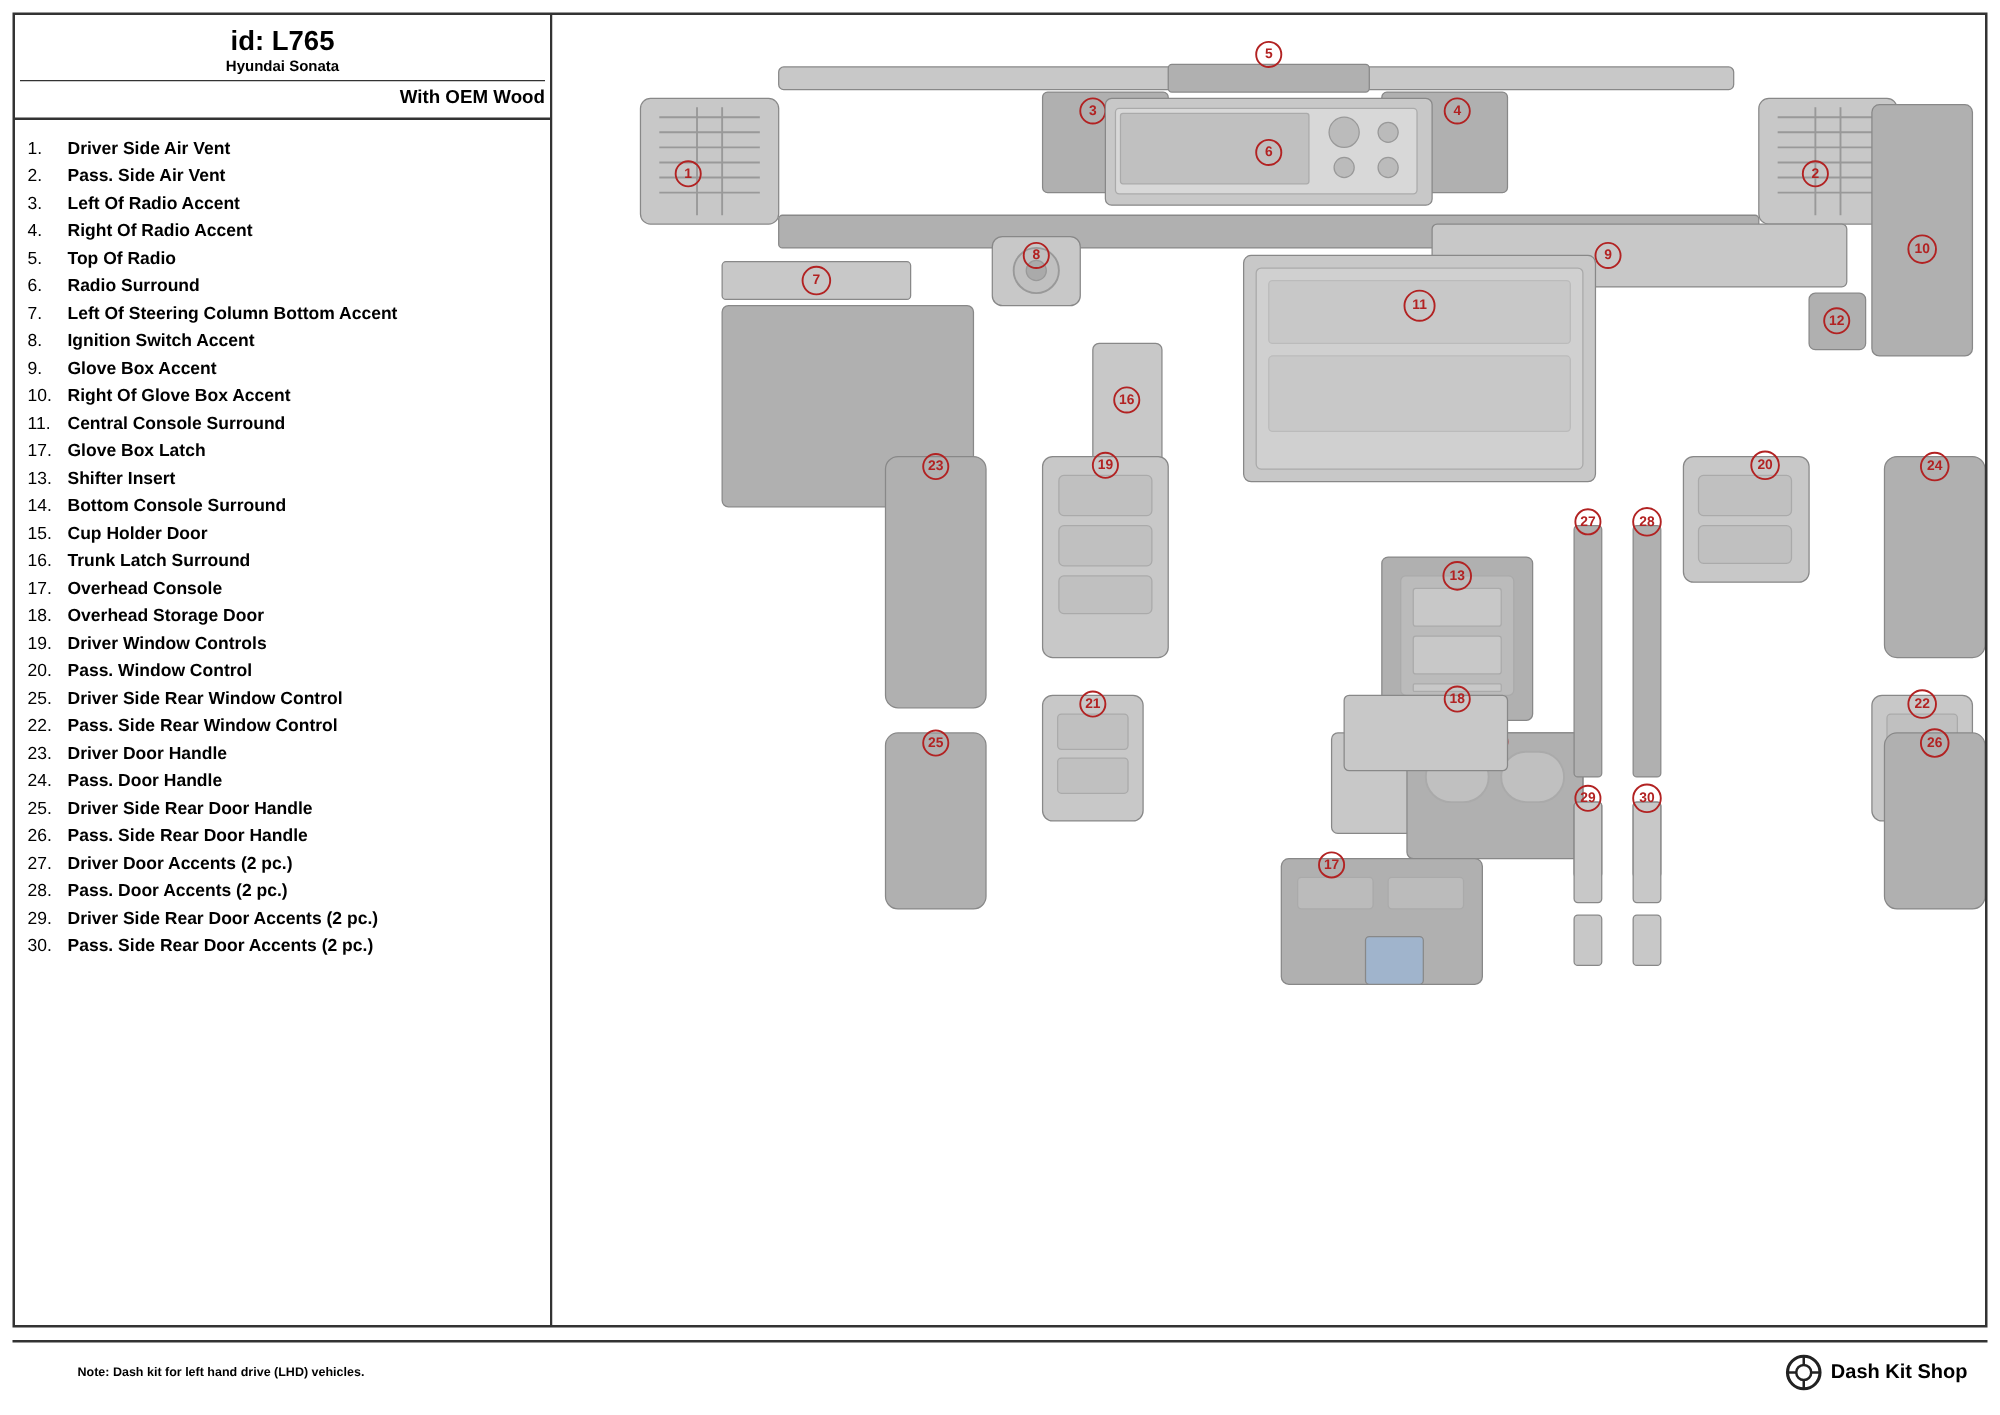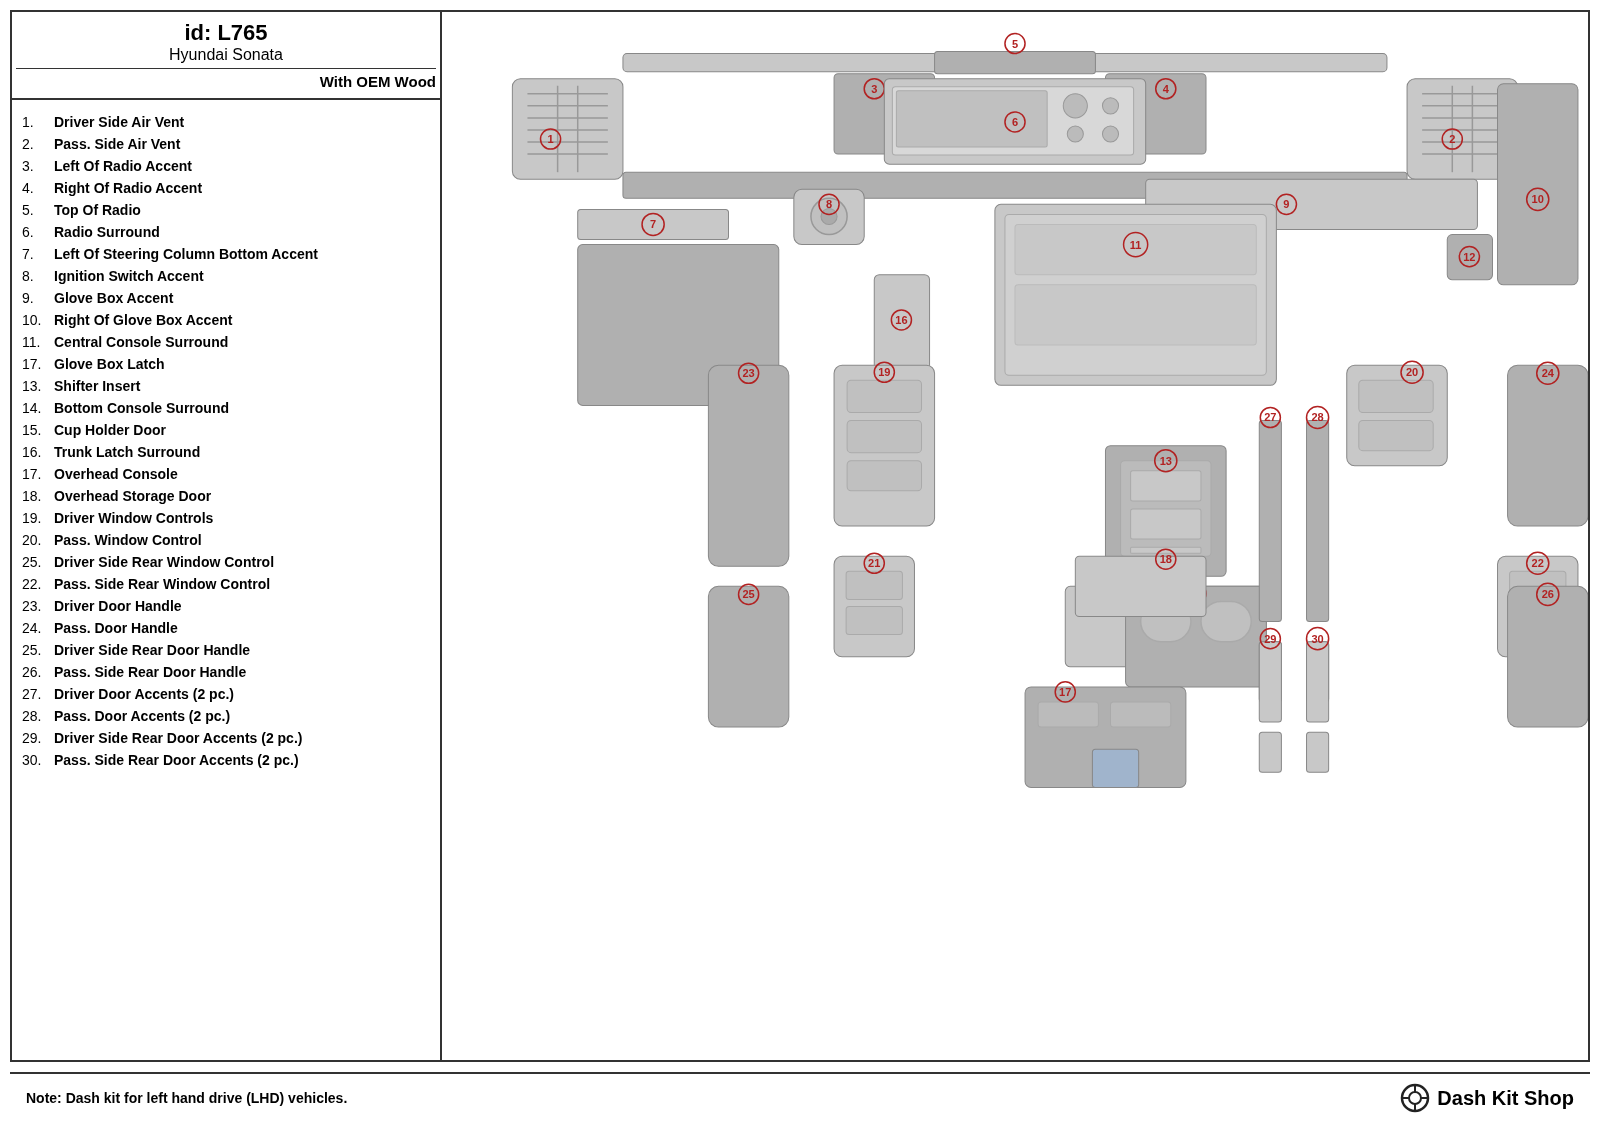--- a/index.html
+++ b/index.html
@@ -28,22 +28,22 @@
     .title-block {
       border-bottom: 2px solid #333;
       text-align: center;
       padding: 8px 4px;
     }
     .title-block .id-line {
       font-size: 22px;
       font-weight: bold;
     }
     .title-block .model-line {
-      font-size: 16px;
-      font-weight: normal;
+      font-size: 12px;
+      font-weight: bold;
     }
     .title-block .year-line {
       font-size: 16px;
       font-weight: bold;
     }
     .title-block .oem-line {
       font-size: 15px;
       font-weight: bold;
       border-top: 1px solid #333;
       margin-top: 4px;
@@ -92,24 +92,25 @@
     
     .footer {
       border-top: 2px solid #333;
       display: flex;
       align-items: center;
       justify-content: space-between;
       padding: 8px 16px;
       margin: 0 10px 10px 10px;
     }
     .footer-note {
-      font-size: 14px;
+      font-size: 10px;
+      margin-left: 36px;
     }
     .footer-logo {
-      font-size: 20px;
+      font-size: 16px;
       font-weight: bold;
       display: flex;
       align-items: center;
       gap: 6px;
     }
     .logo-icon {
       width: 32px;
       height: 32px;
     }
     

